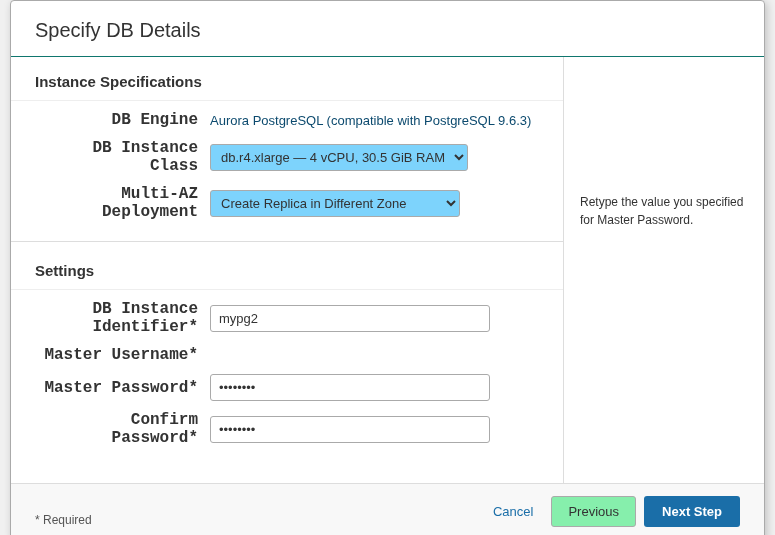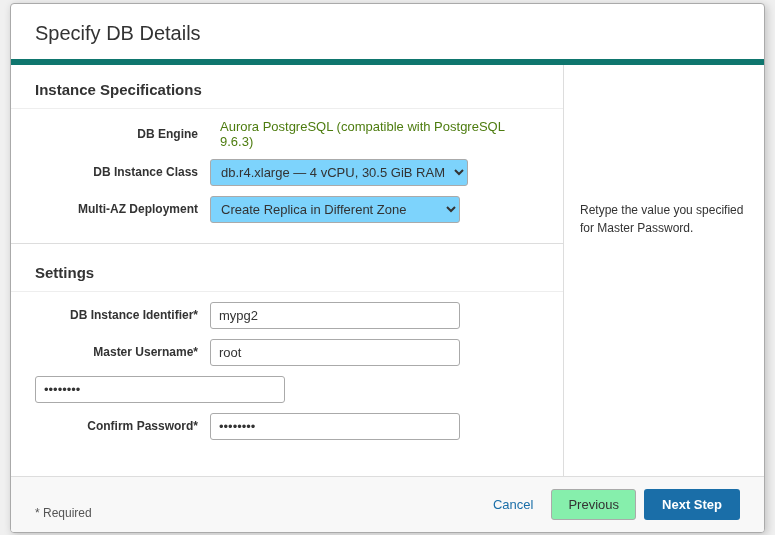--- a/index.html
+++ b/index.html
@@ -18,21 +18,21 @@
       border: 1px solid #aaa;
       border-radius: 4px;
       box-shadow: 2px 2px 8px rgba(0,0,0,0.2);
       overflow: hidden;
     }
     .page-title {
       font-size: 20px;
       font-weight: normal;
       color: #333;
       padding: 18px 24px 14px 24px;
-      border-bottom: 6px solid #0f766e;
+      border-bottom: 1px solid #0f766e;
     }
     .main-content {
       display: flex;
       flex-direction: row;
     }
     .left-panel {
       flex: 1;
       padding: 0 0 16px 0;
       border-right: 1px solid #ddd;
     }
@@ -55,47 +55,47 @@
     .form-row {
       display: flex;
       align-items: center;
       margin-bottom: 10px;
     }
     .form-label {
       width: 175px;
       text-align: right;
       padding-right: 12px;
       color: #333;
-      font-size: 12px;
+      font-size: 16px;
       font-weight: bold;
       flex-shrink: 0;
+      font-family: Liberation Mono, monospace;
     }
     .form-value {
-      color: #4d7c0f;
-      font-size: 13px;
-      margin-left: 10px;
+      color: #0c4a6e;
+      font-size: 13px;
     }
     .form-select {
       border: 1px solid #aaa;
       border-radius: 3px;
       padding: 4px 6px;
       font-size: 13px;
       color: #333;
       background: #7dd3fc;
       min-width: 250px;
       cursor: pointer;
       appearance: auto;
     }
     .form-input {
       border: 1px solid #aaa;
       border-radius: 3px;
       padding: 5px 8px;
       font-size: 13px;
       color: #333;
-      width: 250px;
+      width: 280px;
       outline: none;
     }
     .settings-section {
       margin-top: 4px;
     }
     .divider {
       border: none;
       border-top: 1px solid #ddd;
       margin: 0;
     }
@@ -184,23 +184,23 @@
 
       <div class="settings-section">
         <div class="section-title">Settings</div>
         <div class="form-section">
           <div class="form-row">
             <div class="form-label">DB Instance Identifier*</div>
             <input class="form-input" type="text" value="mypg2" style="">
           </div>
           <div class="form-row">
             <div class="form-label">Master Username*</div>
-            <input class="form-input" type="text" value="root" style="">
-          </div>
-          <div class="form-row">
+          </div>
+          <div class="form-row">
+            <div class="form-label">Master Password*</div>
             <input class="form-input" type="password" value="12345678" style="">
           </div>
           <div class="form-row">
             <div class="form-label">Confirm Password*</div>
             <input class="form-input" type="password" value="12345678" style="">
           </div>
         </div>
       </div>
 
     </div>

